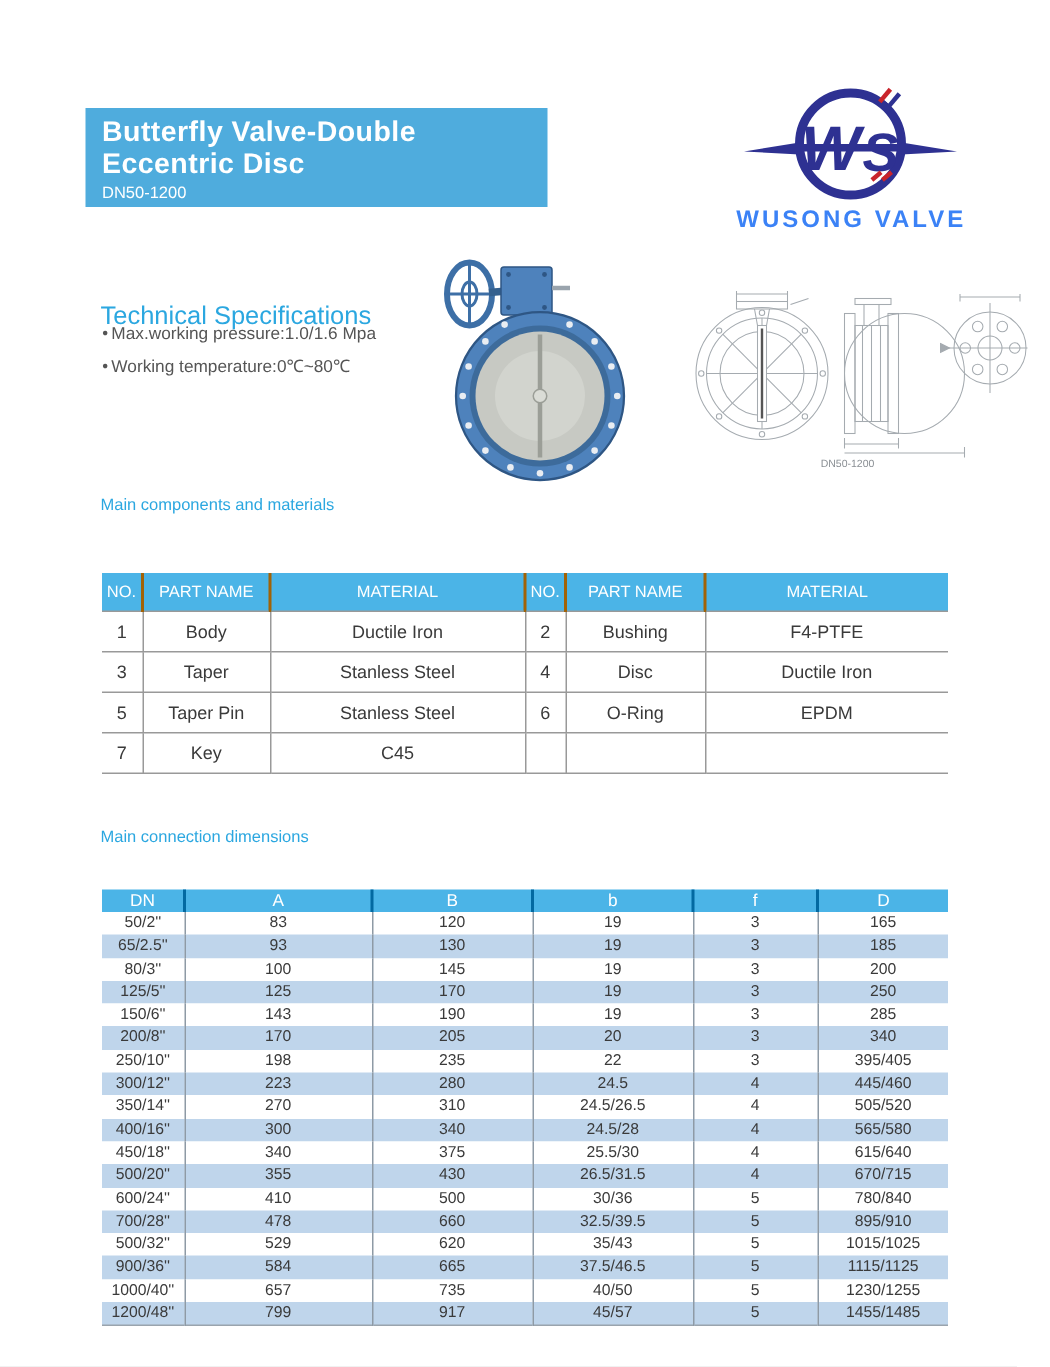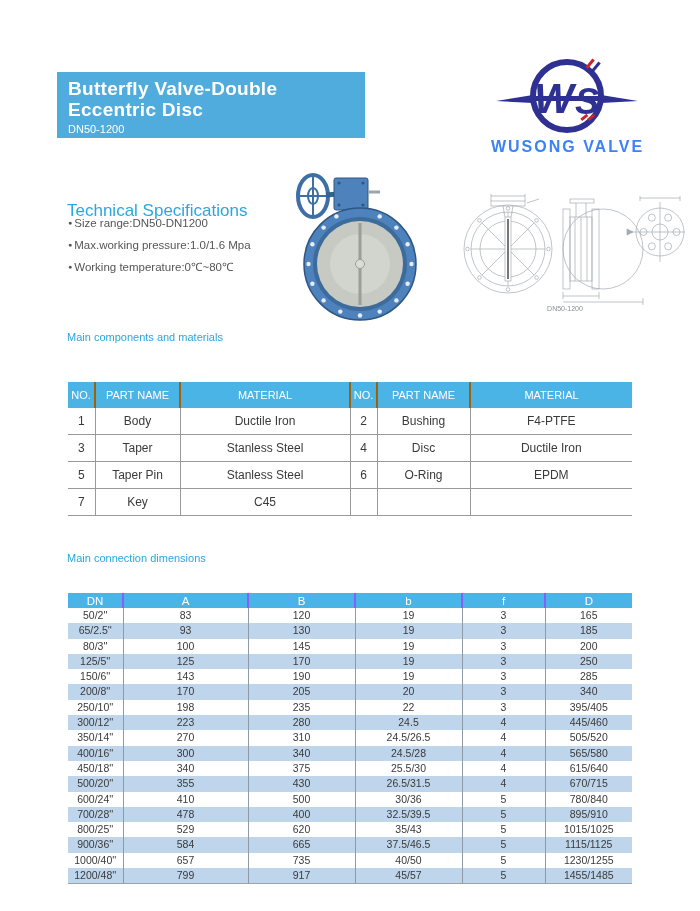--- a/index.html
+++ b/index.html
@@ -45,21 +45,21 @@
   .comp-table td{
     height:26px;text-align:center;font-size:12px;color:#3A3A3A;
     border:1px solid #999999;padding:0;background:#ffffff;
   }
   .comp-table td:first-child{border-left:none;}
   .comp-table td:last-child{border-right:none;}
   
   .dims-table{position:absolute;left:68px;top:593px;width:564px;border-bottom:1px solid #9aa4ad;}
   .dims-table th{
     background:#4BB4E7;color:#ffffff;font-size:11.5px;font-weight:normal;
-    height:15px;text-align:center;border-right:2px solid #8b5cf6;padding:0;
+    height:15px;text-align:center;border-right:2px solid #0369a1;padding:0;
   }
   .dims-table th:last-child{border-right:none;}
   .dims-table td{
     height:15.3px;line-height:15.3px;text-align:center;font-size:10.5px;color:#3A3A3A;
     border-right:1px solid #8E9AA5;padding:0;
   }
   .dims-table td:last-child{border-right:none;}
   .dims-table tbody tr:nth-child(even) td{background:#BFD5EB;}
   .dims-table tbody tr:nth-child(odd) td{background:#ffffff;}
 </style>
@@ -86,21 +86,20 @@
       <text x="42" y="63" font-family="Liberation Sans, sans-serif" font-size="42" font-style="italic" font-weight="bold" fill="#2E3192">W</text>
       <text x="83" y="64" font-family="Liberation Sans, sans-serif" font-size="36" font-style="italic" font-weight="bold" fill="#2E3192">S</text>
       <rect x="88" y="66" width="8" height="3" fill="#C9242B" transform="rotate(-40 92 67)"></rect>
       <rect x="95" y="66" width="8" height="3" fill="#C9242B" transform="rotate(-40 99 67)"></rect>
     </svg>
   </div>
   <div class="brand-name">WUSONG VALVE</div>
 
   <div class="sec-heading h-tech">Technical Specifications</div>
   <div class="spec-list">
-      <div class="spec-item">Size range:DN50-DN1200</div>
       <div class="spec-item">Max.working pressure:1.0/1.6 Mpa</div>
       <div class="spec-item">Working temperature:0℃~80℃</div>
     </div>
 
   <svg class="valve-photo" width="138" height="154" viewBox="0 0 138 154">
 
     <g stroke="#3D6FA6" fill="none">
       <ellipse cx="21" cy="28" rx="15" ry="21" stroke-width="4"></ellipse>
       <ellipse cx="21" cy="28" rx="5" ry="8" stroke-width="2"></ellipse>
       <line x1="21" y1="8" x2="21" y2="48" stroke-width="2"></line>
@@ -382,27 +381,27 @@
           <td>600/24''</td>
           <td>410</td>
           <td>500</td>
           <td>30/36</td>
           <td>5</td>
           <td>780/840</td>
         </tr>
         <tr>
           <td>700/28''</td>
           <td>478</td>
-          <td>400</td>
+          <td>660</td>
           <td>32.5/39.5</td>
           <td>5</td>
           <td>895/910</td>
         </tr>
         <tr>
-          <td>800/25''</td>
+          <td>500/32''</td>
           <td>529</td>
           <td>620</td>
           <td>35/43</td>
           <td>5</td>
           <td>1015/1025</td>
         </tr>
         <tr>
           <td>900/36''</td>
           <td>584</td>
           <td>665</td>

